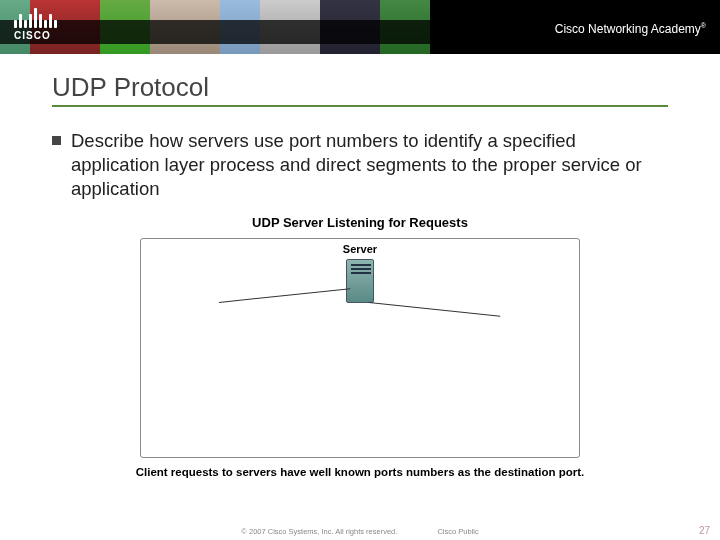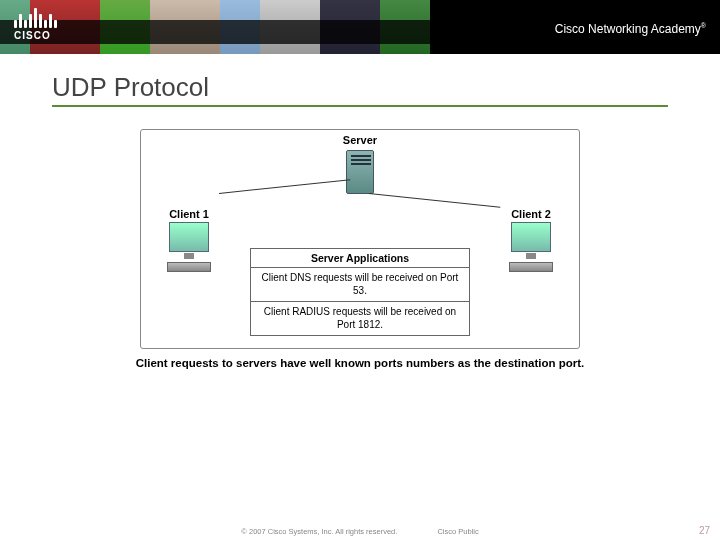--- a/index.html
+++ b/index.html
@@ -97,49 +97,39 @@
     <div class="cisco-text">CISCO</div>
   </div>
   <div class="academy">
     <span>Cisco Networking Academy</span><span class="tm">®</span>
   </div>
 </div>
 
 <div class="content">
   <h1 class="slide-title">UDP Protocol</h1>
 
+  <div class="bullet">
+    <div class="sq"></div>
+    <div>Describe how servers use port numbers to identify a specified application layer process and direct segments to the proper service or application</div>
+  </div>
 
   <div class="diagram-wrap">
+    <div class="diag-title">UDP Server Listening for Requests</div>
 
     <div class="diagram">
       <div class="server-label">Server</div>
       <div class="server">
           <div class="server-body"></div>
         </div>
 
       <div class="line l1"></div>
       <div class="line l2"></div>
 
-      <div class="client client1">
-        <div class="client-label">Client 1</div>
-        <div class="monitor"></div>
-        <div class="pc-base"></div>
-      </div>
 
-      <div class="client client2">
-        <div class="client-label">Client 2</div>
-        <div class="monitor"></div>
-        <div class="pc-base"></div>
-      </div>
 
-      <div class="apps-box">
-        <div class="apps-title">Server Applications</div>
-        <div class="apps-row">Client DNS requests will be received on Port 53.</div>
-        <div class="apps-row">Client RADIUS requests will be received on Port 1812.</div>
-      </div>
     </div>
 
     <div class="caption">
       <b>Client requests to servers have well known ports numbers as the destination port.</b>
     </div>
   </div>
 </div>
 
 <div class="footer">
   <span>© 2007 Cisco Systems, Inc. All rights reserved.</span>

